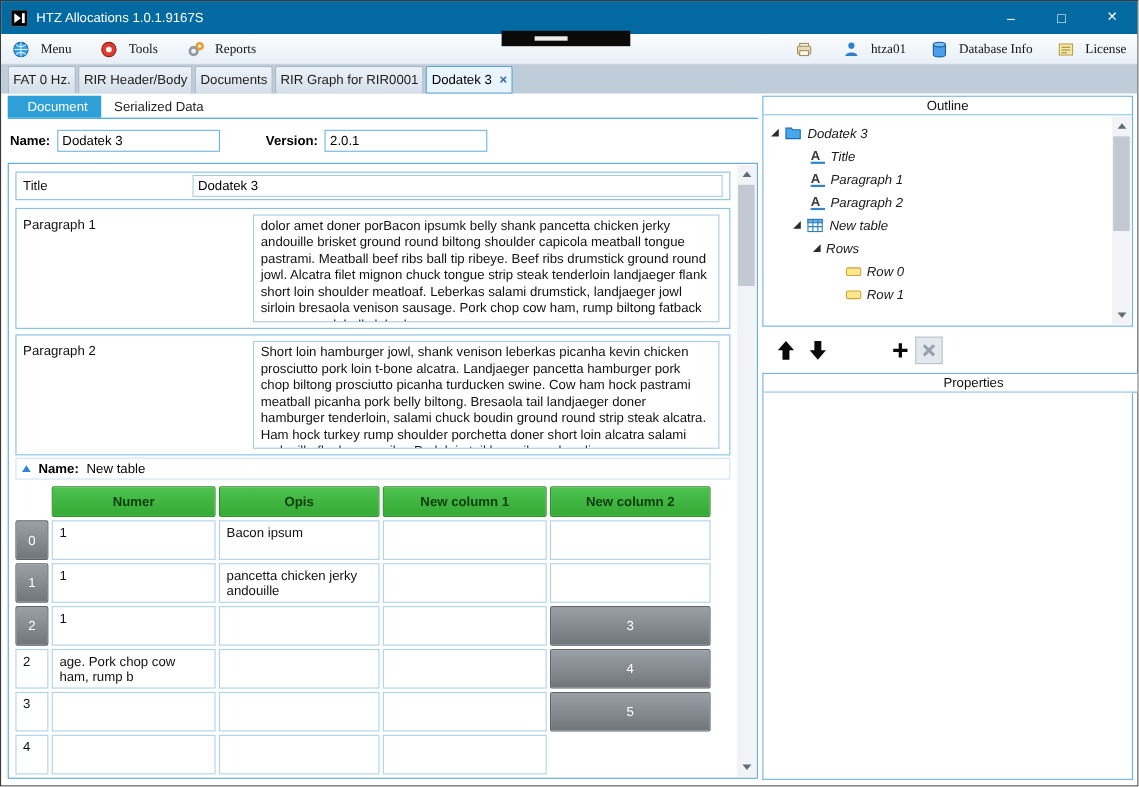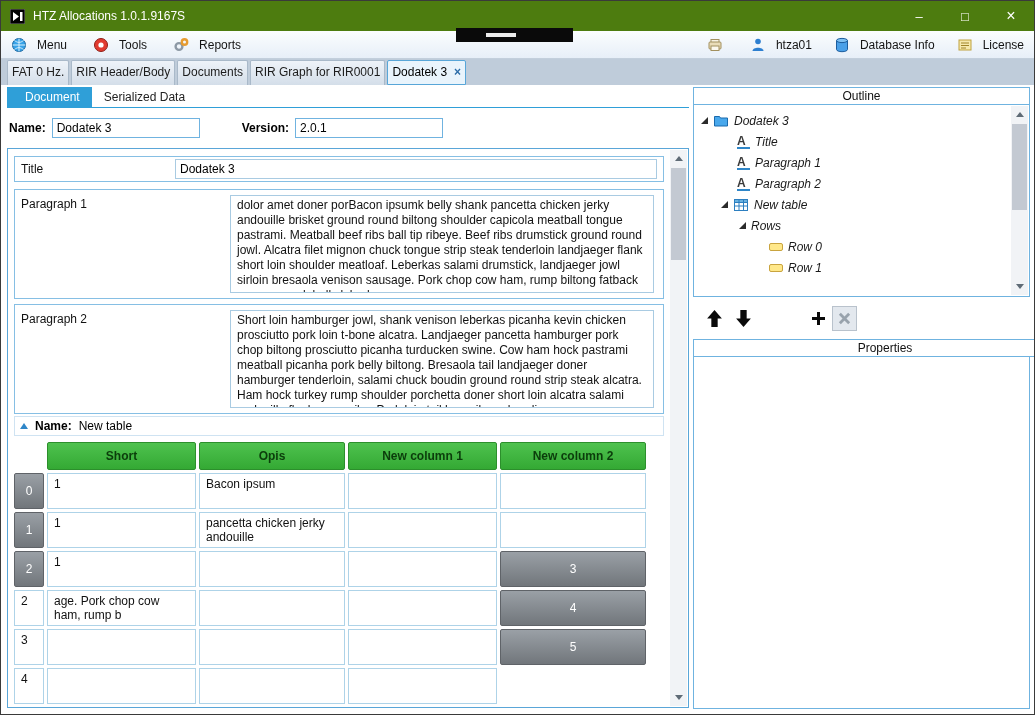--- a/index.html
+++ b/index.html
@@ -3,31 +3,31 @@
 <meta charset="utf-8">
 <style>
   * { box-sizing: border-box; }
   html,body { margin:0; padding:0; background:#d0d0d0; }
   .window {
     position:relative; width:1035px; height:715px; background:#fff;
     font-family:"Liberation Sans","DejaVu Sans",sans-serif; font-size:12px;
     border:1px solid #3a3a3a; overflow:hidden;
   }
   
-  .titlebar { position:absolute; top:0; left:0; right:0; height:30px; background:#4d7c0f; color:#fff; display:flex; align-items:center; }
+  .titlebar { position:absolute; top:0; left:0; right:0; height:30px; background:#0369a1; color:#fff; display:flex; align-items:center; }
   .app-icon { width:15px; height:15px; margin:0 8px 0 9px; flex:0 0 auto; }
   .tb-title { font-size:12px; }
   .win-btns { margin-left:auto; display:flex; height:100%; }
   .win-btn { width:46px; height:100%; display:flex; align-items:center; justify-content:center; color:#fff; font-size:13px; }
   .win-btn.close { font-size:16px; }
   .artifact { position:absolute; left:455px; top:27px; width:117px; height:14px; background:#0a0a0a; z-index:9; }
   .artifact i { position:absolute; left:30px; top:5px; width:30px; height:4px; background:#ececec; }
   
   .menubar { position:absolute; top:30px; left:0; right:0; height:28px; background:linear-gradient(#fbfdfe,#e7eff8); border-bottom:1px solid #c3cfdc; display:flex; align-items:center; padding:0 10px; }
-  .menu-item { display:flex; align-items:center; gap:5px; margin-right:26px; color:#141414; cursor:default; }
+  .menu-item { display:flex; align-items:center; gap:5px; margin-right:26px; color:#141414; cursor:default;font-family:Liberation Serif, serif; }
   .menubar-right { margin-left:auto; display:flex; align-items:center; gap:22px; }
   .menubar-right .menu-item { margin-right:0;align-items:center; }
   
   .tabstrip { position:absolute; top:58px; left:0; right:0; height:26px; background:#bfccda; display:flex; align-items:flex-end; padding-left:6px; }
   .tab { height:25px; line-height:23px; padding:0 4px; background:linear-gradient(#eef3f9,#d4dee9); border:1px solid #a9b9c9; border-bottom:none; margin-right:2px; color:#1c1c1c; border-radius:2px 2px 0 0; white-space:nowrap; }
   .tab.active { background:#e9f4fc; border:1px solid #58a6d8; color:#000; display:flex; align-items:center; gap:7px; }
   .tab-close { color:#2b6ca8; font-weight:bold; }
   
   .left { position:absolute; left:6px; top:86px; width:682px; height:624px; }
   .doc-tabs { height:21px; border-bottom:1px solid #2f9fd8; display:flex; }
@@ -195,21 +195,21 @@
       </div>
 
       <div class="grp">
         <span class="tri-col"></span>
         <b>Name:</b>
         <span>New table</span>
       </div>
 
       <div class="grid">
         <div></div>
-        <div class="hcell">Short</div>
+        <div class="hcell">Numer</div>
         <div class="hcell">Opis</div>
         <div class="hcell">New column 1</div>
         <div class="hcell">New column 2</div>
 
         <div class="rhead">0</div>
         <div class="cell">1</div>
         <div class="cell">Bacon ipsum</div>
         <div class="cell"></div>
         <div class="cell"></div>
 

